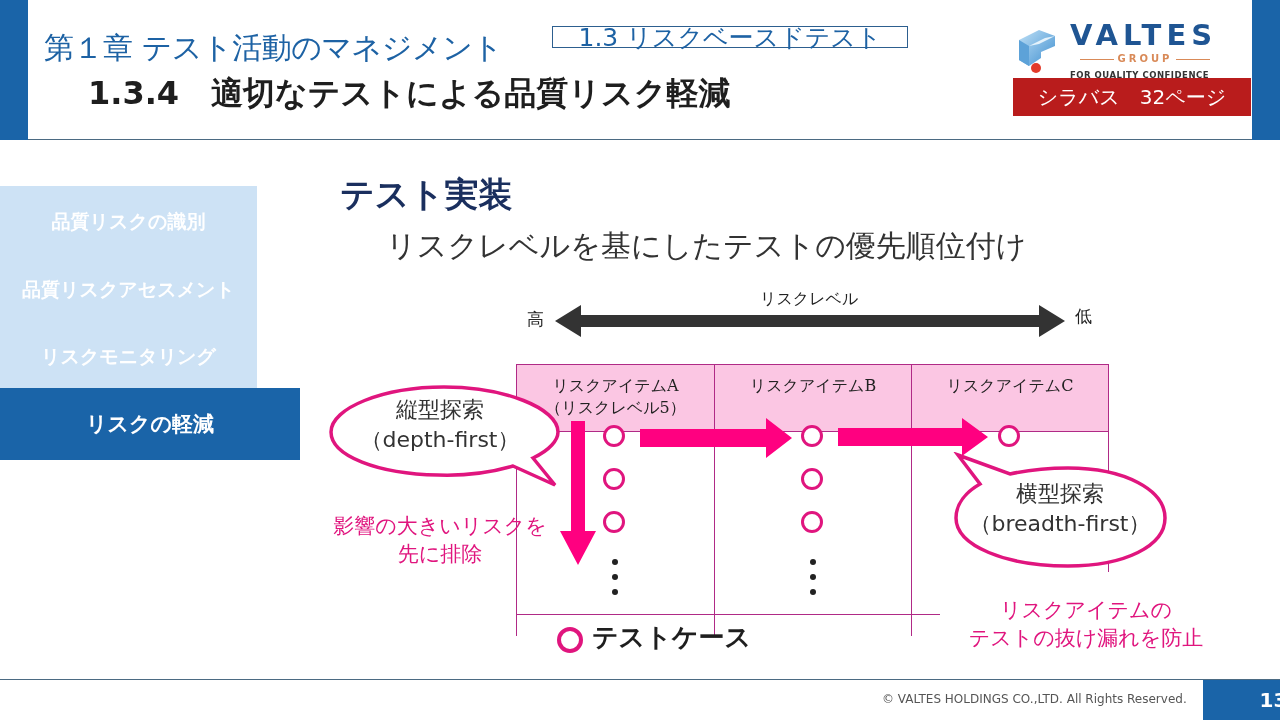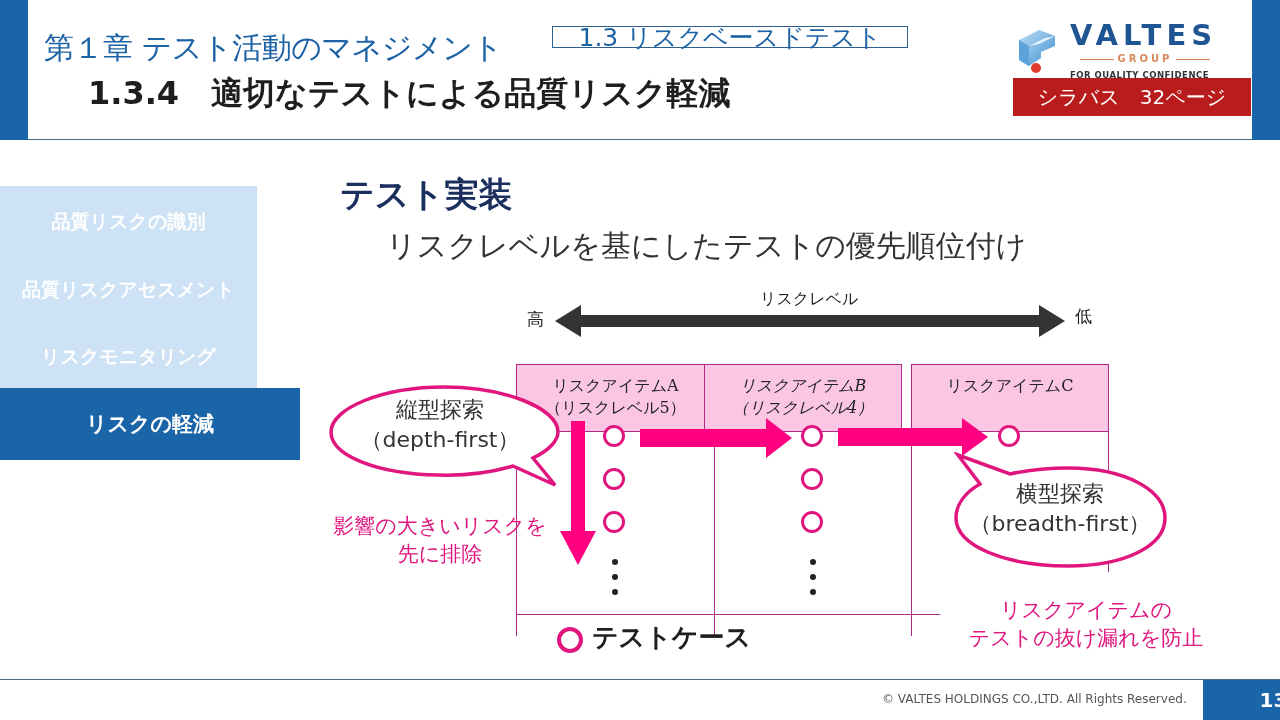--- a/index.html
+++ b/index.html
@@ -81,23 +81,22 @@
 <div class="abs axis-low">低</div>
 <svg class="abs" style="left:555px;top:303px;" width="510" height="36">
   <polygon points="0,18 26,2 26,12 484,12 484,2 510,18 484,34 484,24 26,24 26,34" fill="#333333"></polygon>
 </svg>
 
 <div class="abs grid">
   <div class="abs col-head" style="left:0;width:199px;">
     <div>リスクアイテムA</div>
     <div>（リスクレベル5）</div>
   </div>
-  <div class="abs col-head" style="left:188px;width:198px;font-style:italic;">
+  <div class="abs col-head" style="left:198px;width:198px;">
     <div>リスクアイテムB</div>
-    <div>（リスクレベル4）</div>
   </div>
   <div class="abs col-head" style="left:395px;width:198px;">
     <div>リスクアイテムC</div>
   </div>
   <div class="abs col-body" style="left:0;width:1px;"></div>
   <div class="abs col-body" style="left:198px;width:1px;"></div>
   <div class="abs col-body" style="left:395px;width:1px;"></div>
   <div class="abs col-body" style="left:592px;width:1px;height:140px;"></div>
 </div>
 <div class="abs grid-bottom"></div>

